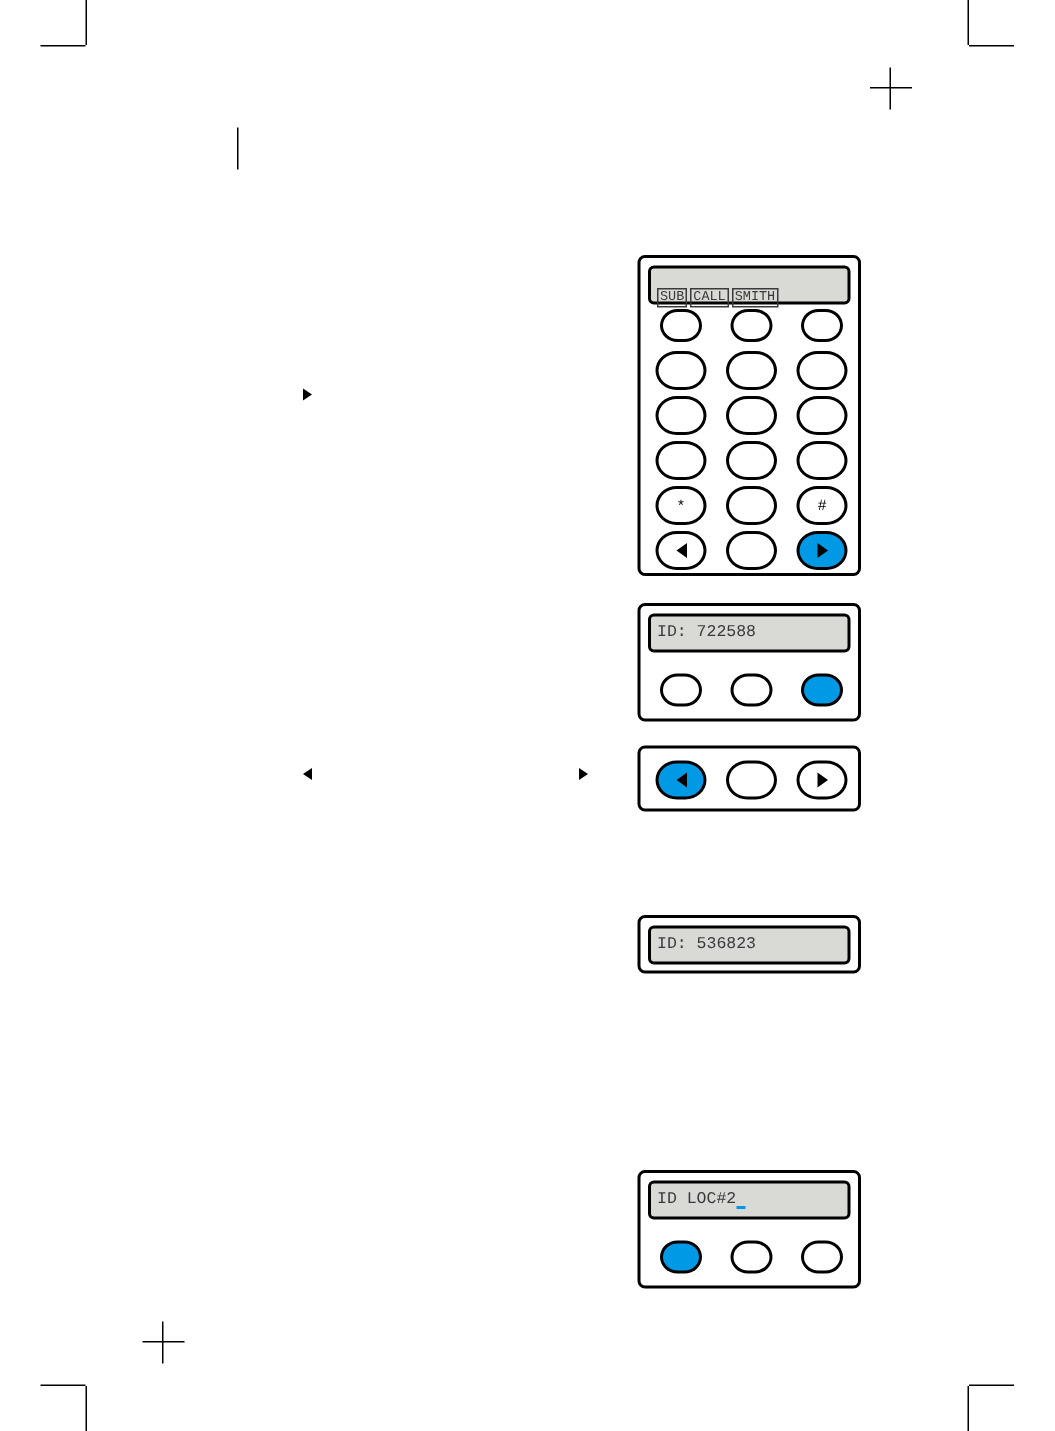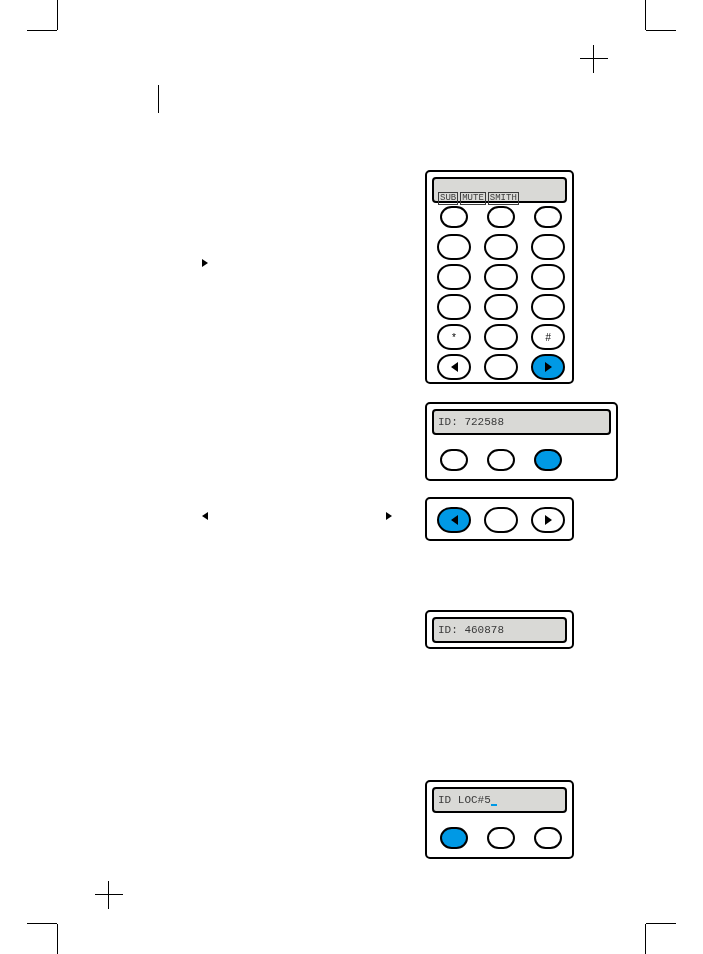--- a/index.html
+++ b/index.html
@@ -50,21 +50,21 @@
   <div class="crop v" style="right:57px;bottom:0px"></div>
 
   <div class="cross" style="right:95px;top:45px"></div>
   <div class="cross" style="left:95px;bottom:45px"></div>
 
   <div class="tick" style="left:158px;top:85px"></div>
 
   <div class="panel" style="left:425px;top:170px;width:145px;height:210px;">
     <div class="lcd" style="left:5px;top:5px;right:5px;height:18px;">
       <span class="chip">SUB</span>
-      <span class="chip">MUTE</span>
+      <span class="chip">CALL</span>
       <span class="chip">SMITH</span>
     </div>
 
     <div class="btn sm" style="left:13px;top:34px;"></div>
     <div class="btn sm" style="left:60px;top:34px;"></div>
     <div class="btn sm" style="left:107px;top:34px;"></div>
 
     <div class="btn oval" style="left:10px;top:62px;"></div>
     <div class="btn oval" style="left:57px;top:62px;"></div>
     <div class="btn oval" style="left:104px;top:62px;"></div>
@@ -86,21 +86,21 @@
         <span class="triangle tri-left"></span>
       </div>
     <div class="btn oval" style="left:57px;top:182px;"></div>
     <div class="btn oval blue" style="left:104px;top:182px;">
         <span class="triangle tri-right"></span>
       </div>
   </div>
 
   <div class="arrow right" style="left:202px;top:259px"></div>
 
-  <div class="panel" style="left:425px;top:402px;width:145px;height:75px;padding-left:44px;">
+  <div class="panel" style="left:425px;top:402px;width:145px;height:75px;">
     <div class="lcd" style="left:5px;top:5px;right:5px;height:18px;">
       <span>ID: 722588</span>
     </div>
     <div class="btn sm" style="left:13px;top:45px;"></div>
     <div class="btn sm" style="left:60px;top:45px;"></div>
     <div class="btn sm blue" style="left:107px;top:45px;"></div>
   </div>
 
   <div class="panel" style="left:425px;top:497px;width:145px;height:40px;">
     <div class="btn oval blue" style="left:10px;top:8px;">
@@ -111,27 +111,27 @@
         <span class="triangle tri-right"></span>
       </div>
   </div>
 
   <div class="arrow left" style="left:202px;top:512px"></div>
   <div class="arrow right" style="left:386px;top:512px"></div>
 
 
   <div class="panel" style="left:425px;top:610px;width:145px;height:35px;">
     <div class="lcd" style="left:5px;top:5px;right:5px;height:18px;">
-      <span>ID: 460878</span>
+      <span>ID: 536823</span>
     </div>
   </div>
 
   <div class="panel" style="left:425px;top:780px;width:145px;height:75px;">
     <div class="lcd" style="left:5px;top:5px;right:5px;height:18px;">
-      <span>ID LOC#5</span>
+      <span>ID LOC#2</span>
         <span class="cursor"></span>
     </div>
     <div class="btn sm blue" style="left:13px;top:45px;"></div>
     <div class="btn sm" style="left:60px;top:45px;"></div>
     <div class="btn sm" style="left:107px;top:45px;"></div>
   </div>
 
 </div>
 
 </body></html>

